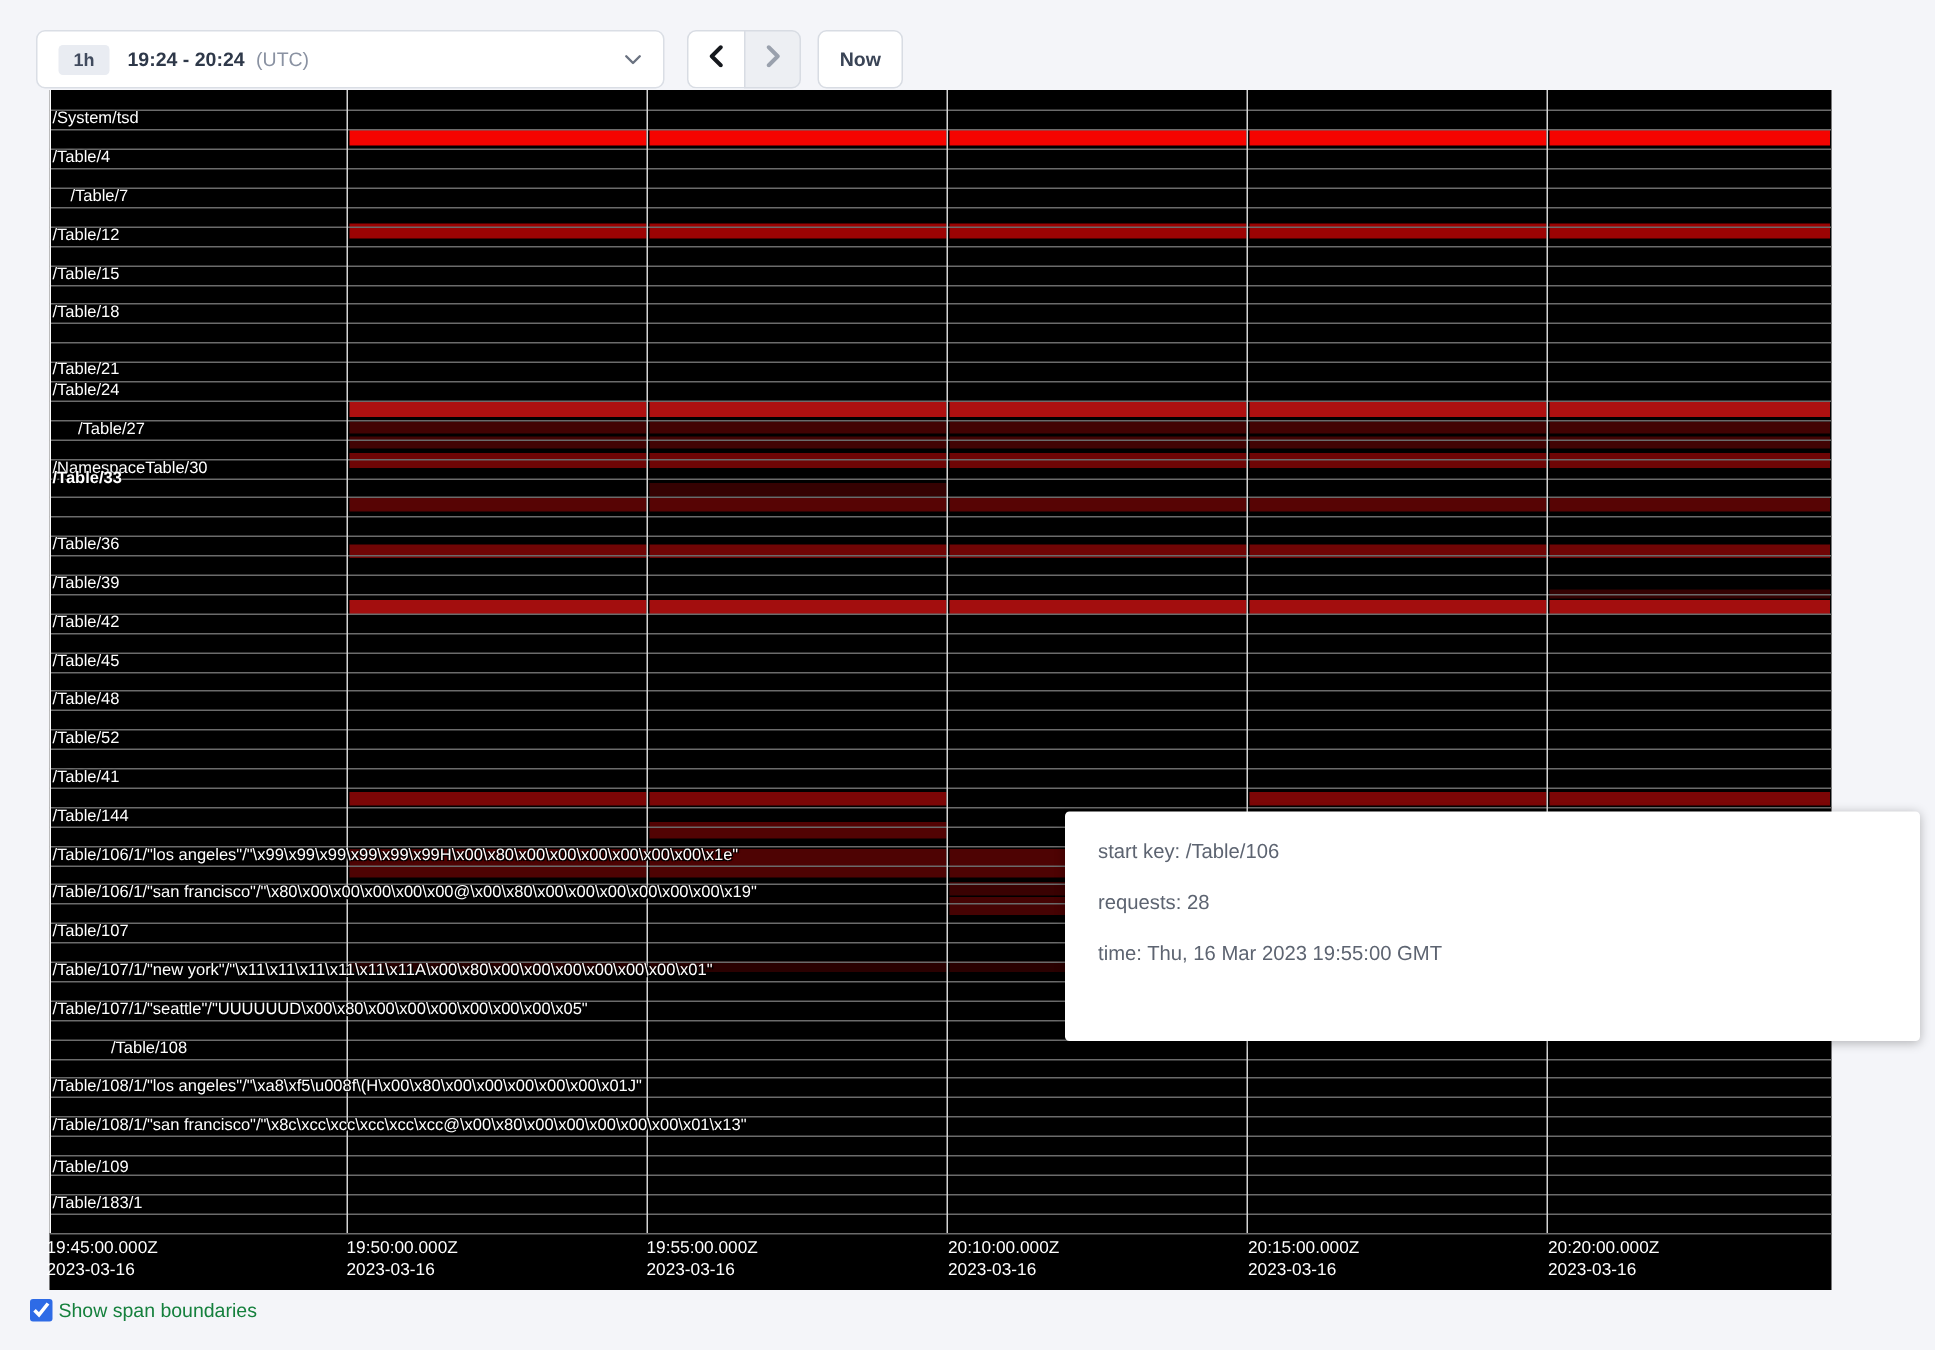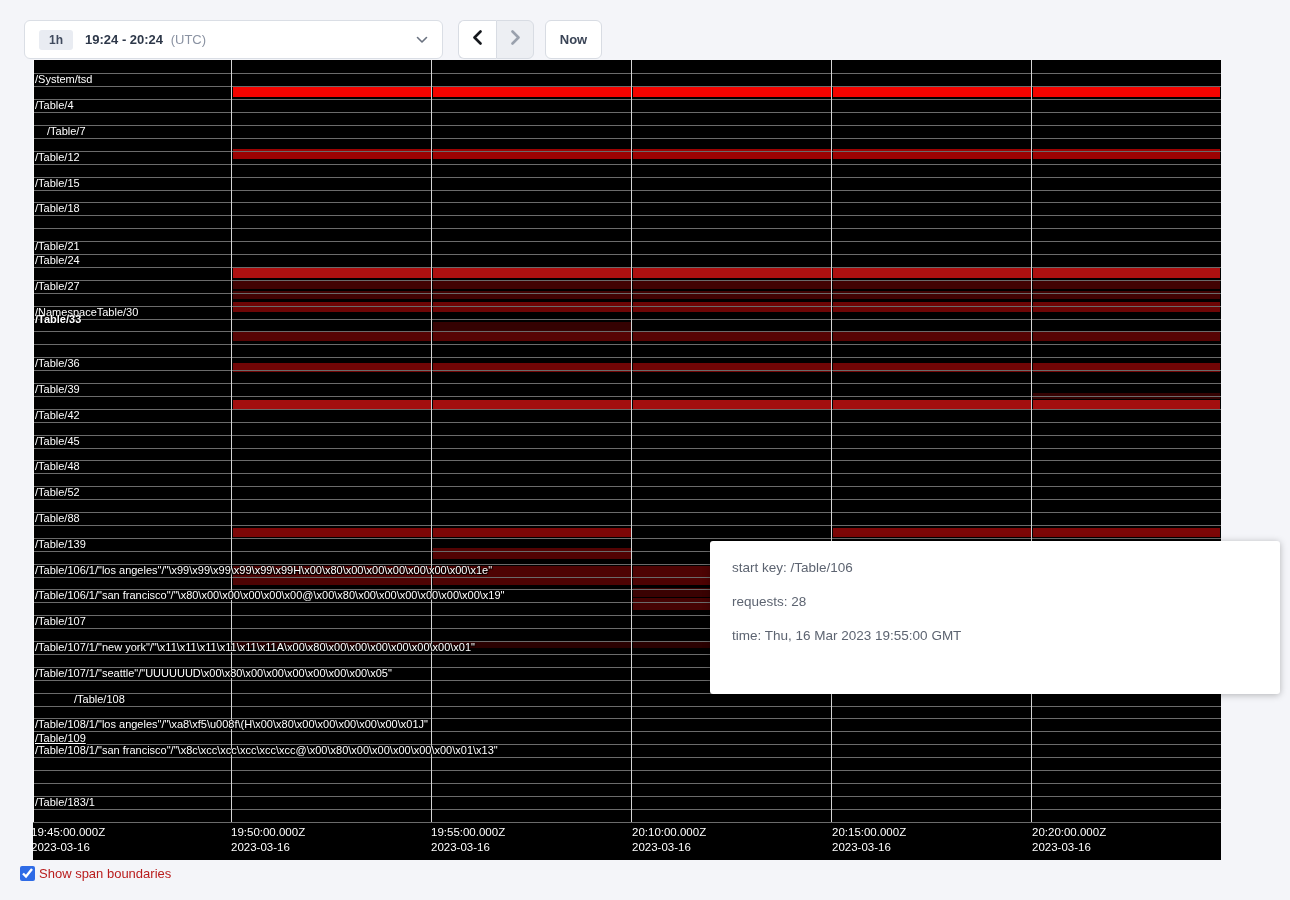--- a/index.html
+++ b/index.html
@@ -56,21 +56,21 @@
     background:#fff; border-radius:3px; box-shadow:0 1px 7px rgba(0,0,0,.28);
     padding:19px 22px 0 22px; z-index:5;
   }
   .span-tooltip .tline {
     font-size:13.5px; color:#5d6471; height:15px; line-height:15px;
     margin-bottom:19px; white-space:nowrap; overflow:hidden;
   }
   
   .footer { position:absolute; left:20px; top:866px; display:flex; align-items:center; }
   .footer input { width:15px; height:15px; accent-color:#2e6be6; margin-right:4px; cursor:pointer; }
-  .footer-label { font-size:13px; color:#b91c1c; }
+  .footer-label { font-size:13px; color:#15803d; }
 </style>
 </head>
 <body>
 
 <div class="toolbar">
   <div class="range-select">
     <span class="duration-badge">1h</span>
     <span class="range-text">
       <span>19:24 - 20:24</span>
       <span class="range-tz">(UTC)</span>
@@ -229,40 +229,40 @@
     <div class="vline" style="left: 798px; background: rgb(212, 212, 212);"></div>
     <div class="vline" style="left: 998px; background: rgb(212, 212, 212);"></div>
     <div class="row-label" style="top: 12.3px;">/System/tsd</div>
     <div class="row-label" style="top: 38.1px;">/Table/4</div>
     <div class="row-label" style="top: 63.9px; padding-left: 12px;">/Table/7</div>
     <div class="row-label" style="top: 89.7px;">/Table/12</div>
     <div class="row-label" style="top: 115.5px;">/Table/15</div>
     <div class="row-label" style="top: 141.3px;">/Table/18</div>
     <div class="row-label" style="top: 167.1px; margin-top: 12px;">/Table/21</div>
     <div class="row-label" style="top: 192.9px;">/Table/24</div>
-    <div class="row-label" style="top: 218.7px;">/Table/27</div>
+    <div class="row-label" style="top: 218.7px; padding-left: 17px;">/Table/27</div>
     <div class="row-label" style="top: 244.5px;">/NamespaceTable/30</div>
     <div class="row-label" style="top: 252px; font-weight: bold;">/Table/33</div>
     <div class="row-label" style="top: 296.1px;">/Table/36</div>
     <div class="row-label" style="top: 321.9px;">/Table/39</div>
     <div class="row-label" style="top: 347.7px;">/Table/42</div>
     <div class="row-label" style="top: 373.5px;">/Table/45</div>
     <div class="row-label" style="top: 399.3px;">/Table/48</div>
     <div class="row-label" style="top: 425.1px;">/Table/52</div>
-    <div class="row-label" style="top: 450.9px;">/Table/88</div>
-    <div class="row-label" style="top: 476.7px;">/Table/139</div>
+    <div class="row-label" style="top: 450.9px;">/Table/41</div>
+    <div class="row-label" style="top: 476.7px;">/Table/144</div>
     <div class="row-label" style="top: 502.5px;">/Table/106/1/"los angeles"/"\x99\x99\x99\x99\x99\x99H\x00\x80\x00\x00\x00\x00\x00\x00\x1e"</div>
     <div class="row-label" style="top: 528.3px;">/Table/106/1/"san francisco"/"\x80\x00\x00\x00\x00\x00@\x00\x80\x00\x00\x00\x00\x00\x00\x19"</div>
     <div class="row-label" style="top: 554.1px;">/Table/107</div>
     <div class="row-label" style="top: 579.9px;">/Table/107/1/"new york"/"\x11\x11\x11\x11\x11\x11A\x00\x80\x00\x00\x00\x00\x00\x00\x01"</div>
     <div class="row-label" style="top: 605.7px;">/Table/107/1/"seattle"/"UUUUUUD\x00\x80\x00\x00\x00\x00\x00\x00\x05"</div>
     <div class="row-label" style="top: 631.5px; margin-left: 39px;">/Table/108</div>
     <div class="row-label" style="top: 657.3px;">/Table/108/1/"los angeles"/"\xa8\xf5\u008f\(H\x00\x80\x00\x00\x00\x00\x00\x01J"</div>
     <div class="row-label" style="top: 683.1px;">/Table/108/1/"san francisco"/"\x8c\xcc\xcc\xcc\xcc\xcc@\x00\x80\x00\x00\x00\x00\x00\x01\x13"</div>
-    <div class="row-label" style="top: 671px; text-decoration: underline;">/Table/109</div>
+    <div class="row-label" style="top: 711px;">/Table/109</div>
     <div class="row-label" style="top: 734.7px;">/Table/183/1</div>
     <div class="x-tick" style="left: -2px; top: 765px;">
       <div>19:45:00.000Z</div>
       <div>2023-03-16</div>
     </div>
     <div class="x-tick" style="left: 198px; top: 765px;">
       <div>19:50:00.000Z</div>
       <div>2023-03-16</div>
     </div>
     <div class="x-tick" style="left: 398px; top: 765px;">

